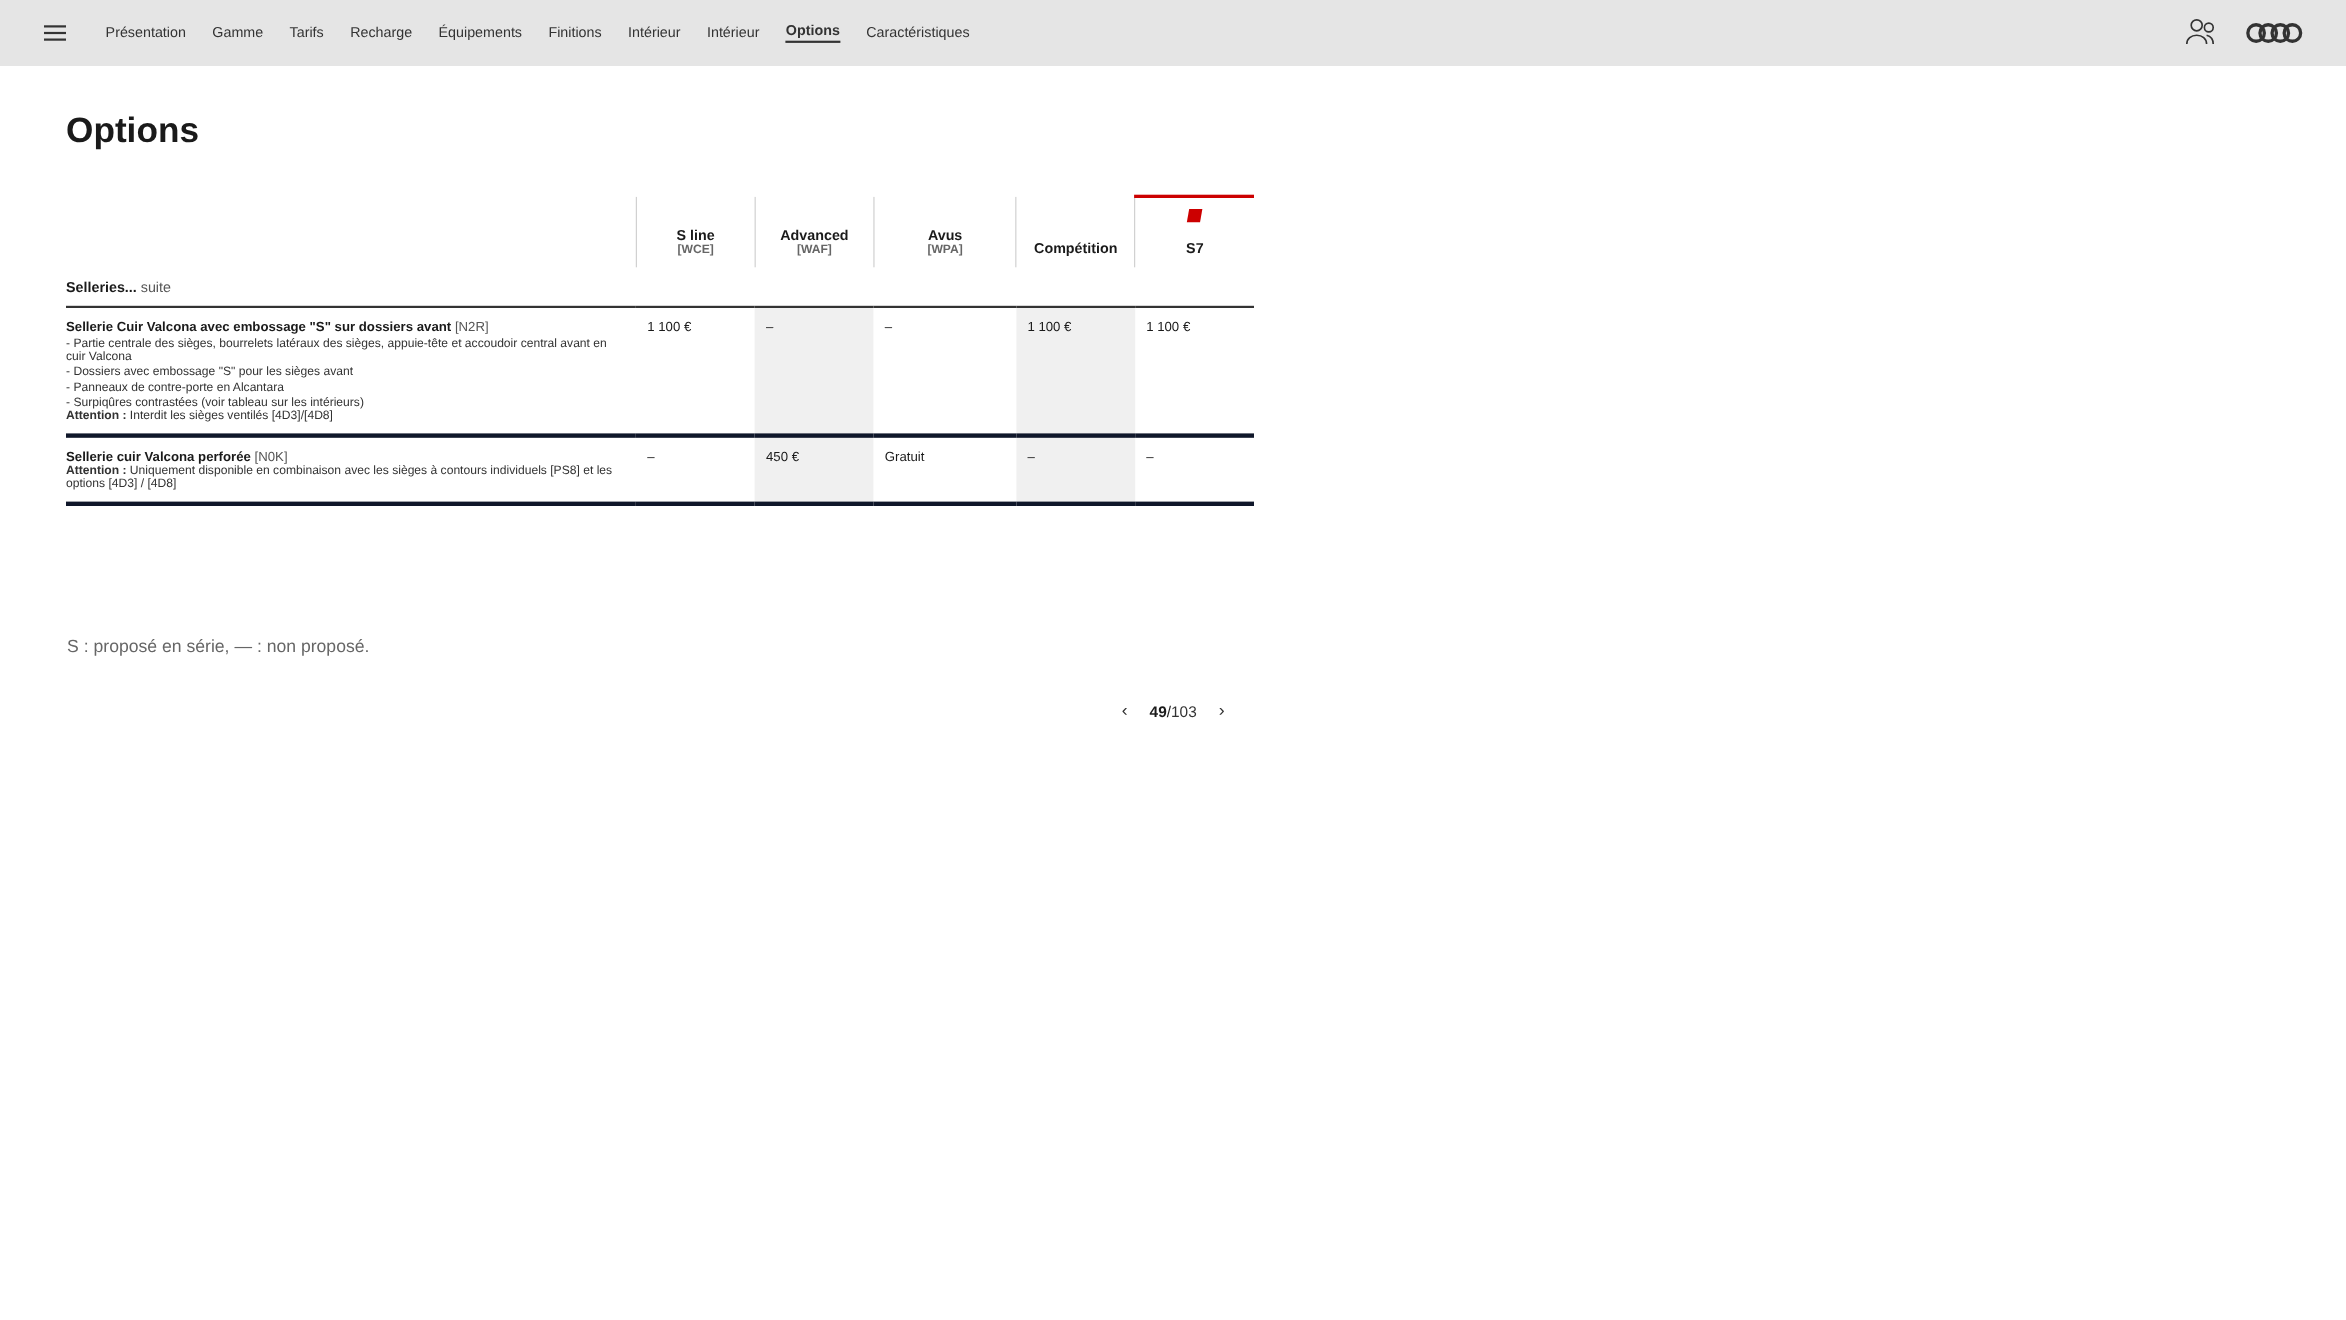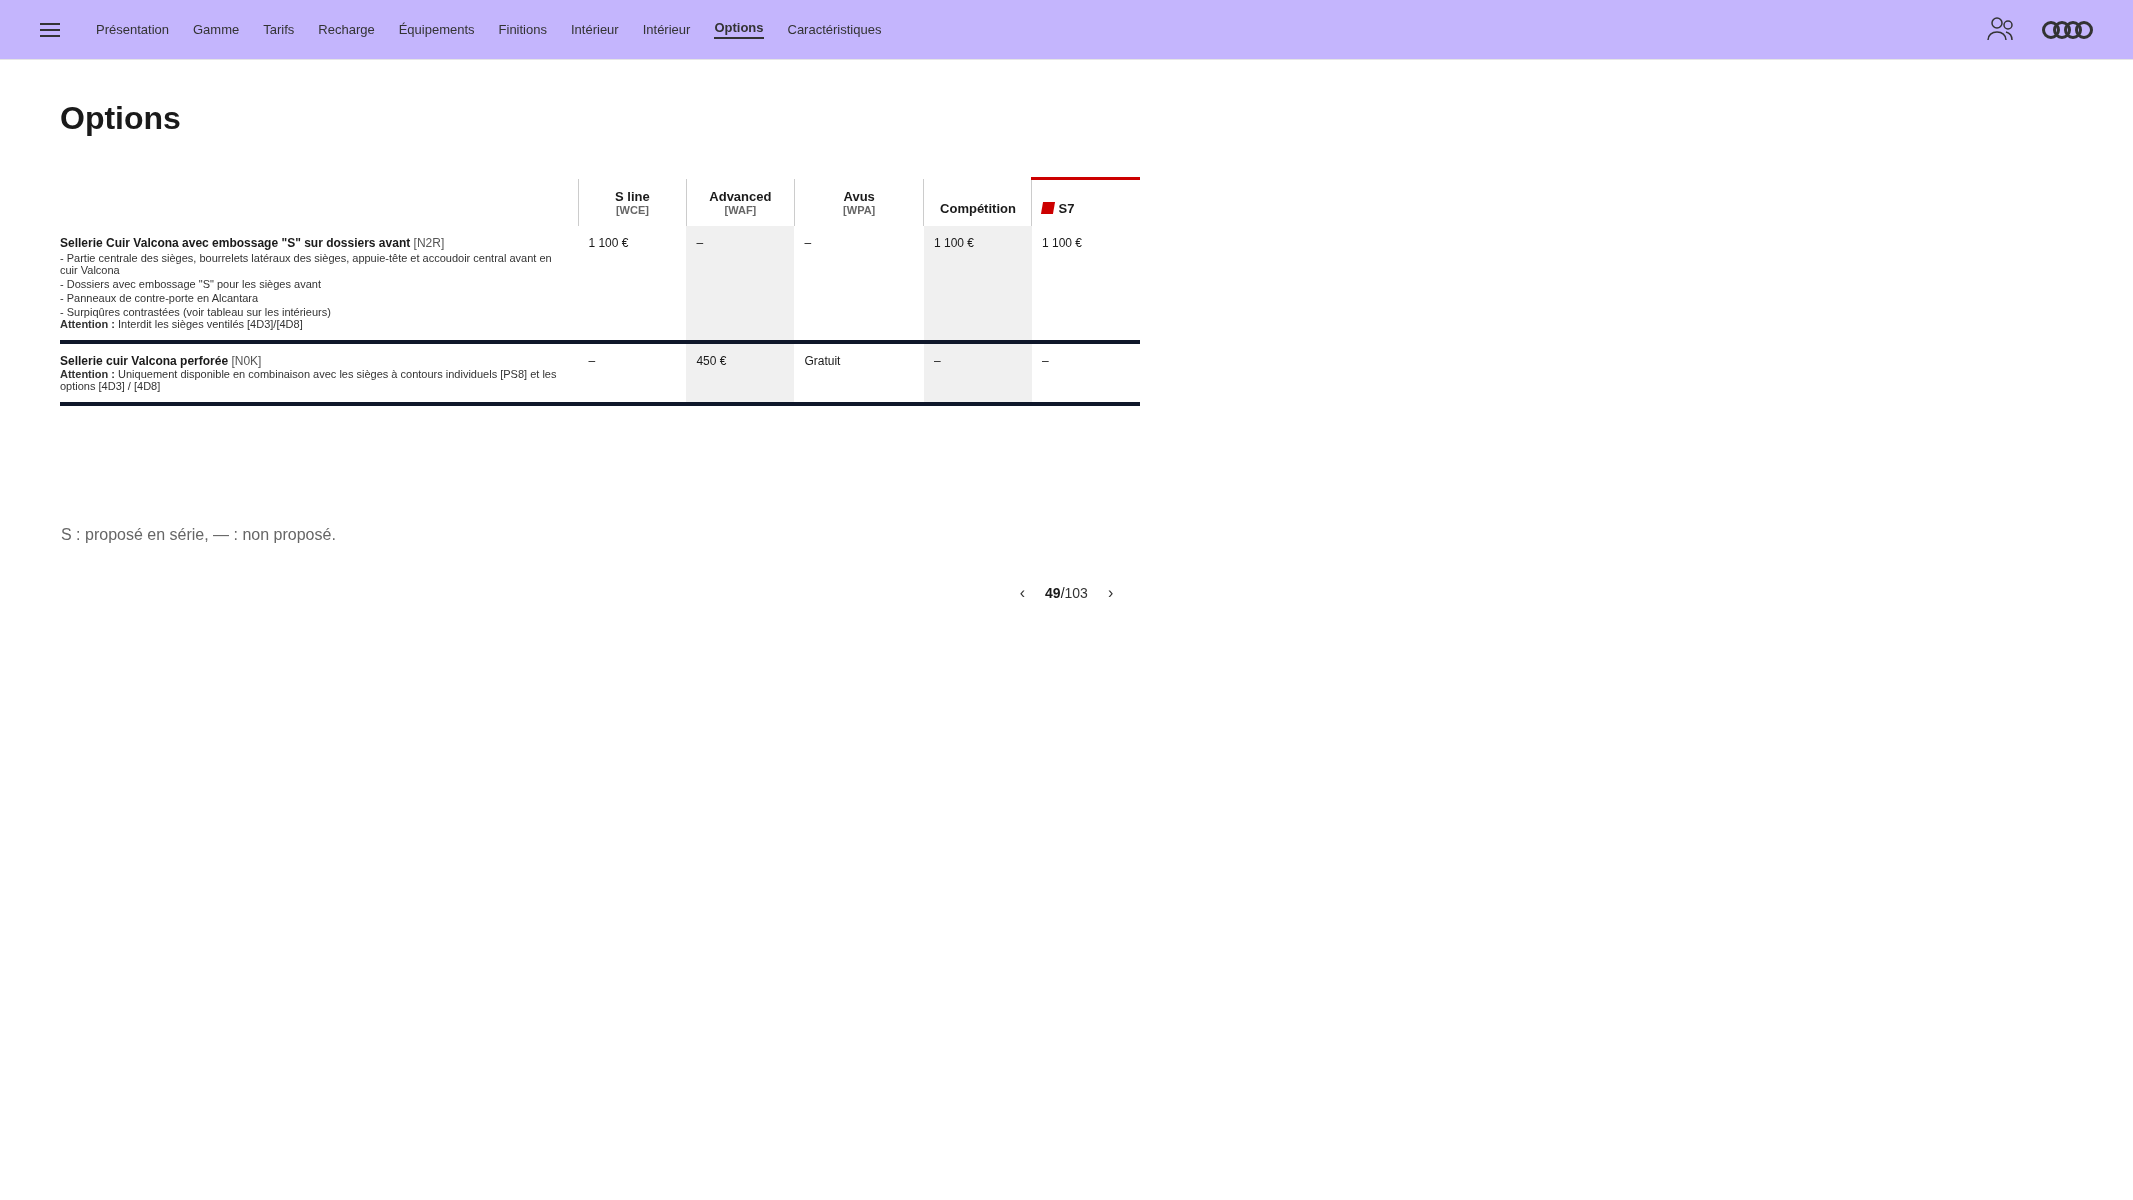--- a/index.html
+++ b/index.html
@@ -8,21 +8,21 @@
     
     nav {
       display: flex;
       align-items: center;
       justify-content: space-between;
       padding: 0 40px;
       height: 60px;
       border-bottom: 1px solid #e5e5e5;
       position: sticky;
       top: 0;
-      background: #c4b5fd;
+      background: #e5e5e5;
       z-index: 100;
     }
     .nav-left { display: flex; align-items: center; gap: 6px; }
     .hamburger { display: flex; flex-direction: column; gap: 4px; cursor: pointer; margin-right: 30px; }
     .hamburger span { width: 20px; height: 2px; background: #333; display: block; }
     .nav-links { display: flex; gap: 24px; align-items: center; }
     .nav-link {
       text-decoration: none;
       color: #333;
       font-size: 13px;
@@ -67,21 +67,21 @@
       vertical-align: bottom;
       font-size: 12px;
       border-left: 1px solid #ccc;
     }
     .header-cell:first-child { border-left: none; }
     .header-cell .finition-name { font-weight: 600; font-size: 13px; }
     .header-cell .finition-code { font-size: 11px; color: #666; }
 
     
     .col-s7-header { border-top: 3px solid #cc0000; }
-    .s7-name { display: flex; align-items: center; gap: 4px; }
+    .s7-name { display: flex; align-items: center; gap: 16px; flex-direction: column; }
     .s7-flag { width: 12px; height: 12px; background: #cc0000; display: inline-block; transform: skewX(-10deg); }
 
     
     .section-row td {
       padding: 10px 0;
       font-weight: 700;
       font-size: 13px;
       border-bottom: 2px solid #333;
     }
     .section-title { font-weight: 700; }
@@ -209,20 +209,25 @@
           <th class="header-cell col-s7-header">
             <div class="s7-name">
               <span class="s7-flag"></span>
               <span class="finition-name">S7</span>
             </div>
           </th>
         </tr>
       </thead>
       <tbody>
 
+        <tr class="section-row">
+          <td colspan="6">
+            <span class="section-title">Selleries...</span><span class="section-suite"> suite</span>
+          </td>
+        </tr>
 
         <tr class="data-row">
           <td>
             <div>
               <span class="item-name">Sellerie Cuir Valcona avec embossage "S" sur dossiers avant </span><span class="item-code">[N2R]</span>
             </div>
             <div class="item-detail">- Partie centrale des sièges, bourrelets latéraux des sièges, appuie-tête et accoudoir central avant en cuir Valcona</div>
             <div class="item-detail">- Dossiers avec embossage "S" pour les sièges avant</div>
             <div class="item-detail">- Panneaux de contre-porte en Alcantara</div>
             <div class="item-detail">- Surpiqûres contrastées (voir tableau sur les intérieurs)</div>

